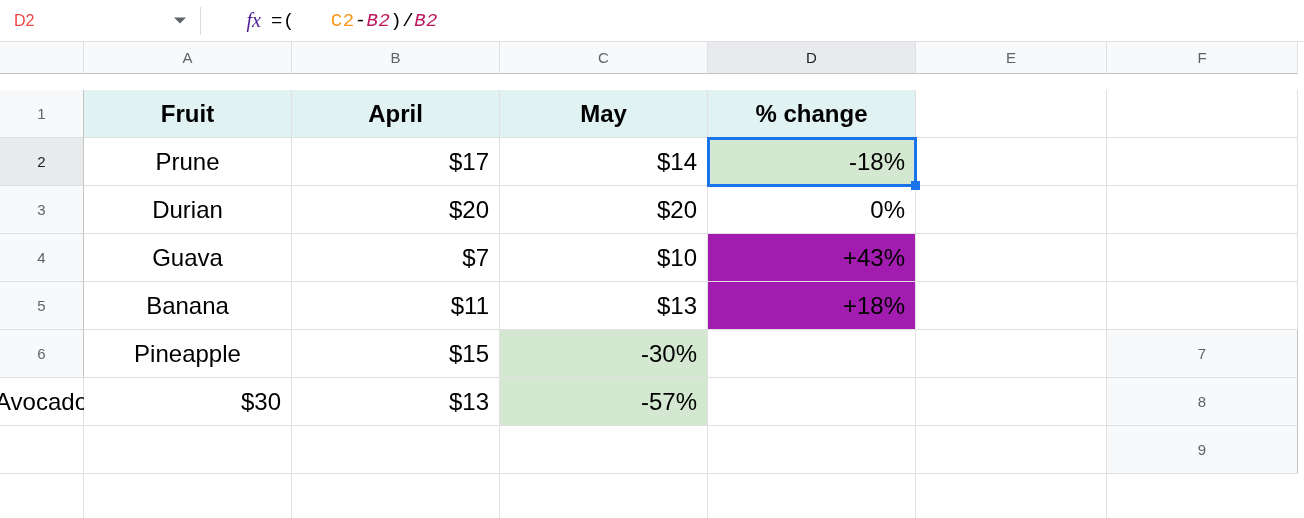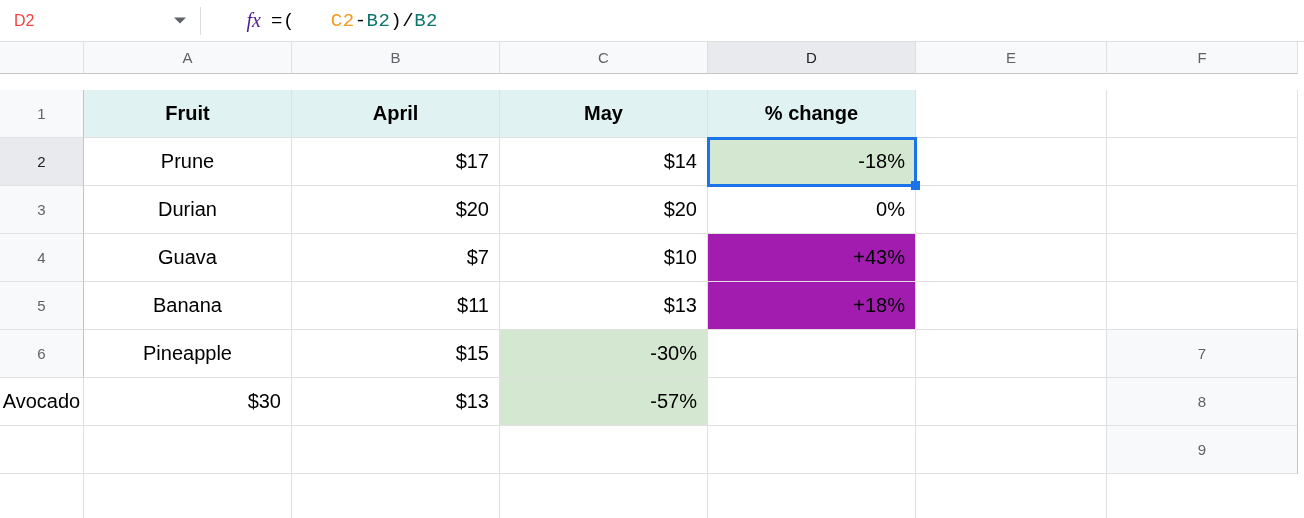--- a/index.html
+++ b/index.html
@@ -56,21 +56,21 @@
   .formula-input {
     flex: 1;
     font-family: "Consolas", "Courier New", monospace;
     font-size: 19px;
     letter-spacing: 0.5px;
     padding-left: 10px;
     white-space: pre;
   }
   .tok-punct { color: #000; }
   .tok-ref1  { color: #F7981D; margin-left: 36px; } 
-  .tok-ref2  { color: #0f766e; } 
+  .tok-ref2  { color: #be185d; font-style: italic; } 
   .tok-op    { color: #000; }
 
   
   .grid {
     display: grid;
     grid-template-columns: 84px 208px 208px 208px 208px 191px 191px;
     grid-auto-rows: 48px;
   }
   .grid .hdr-row-height { height: 32px; }
 
@@ -107,21 +107,21 @@
     background: #e8eaed;
     color: #202124;
   }
   .cell {
     background: #fff;
     border-right: 1px solid #e0e0e0;
     border-bottom: 1px solid #e0e0e0;
     display: flex;
     align-items: center;
     padding: 0 10px;
-    font-size: 20px;
+    font-size: 24px;
     color: #000;
     position: relative;
   }
   .cell.header-cell {
     background: #e0f2f1;
     font-weight: bold;
     justify-content: center;
   }
   .cell.right { justify-content: flex-end; }
   .cell.left  { justify-content: center; }

